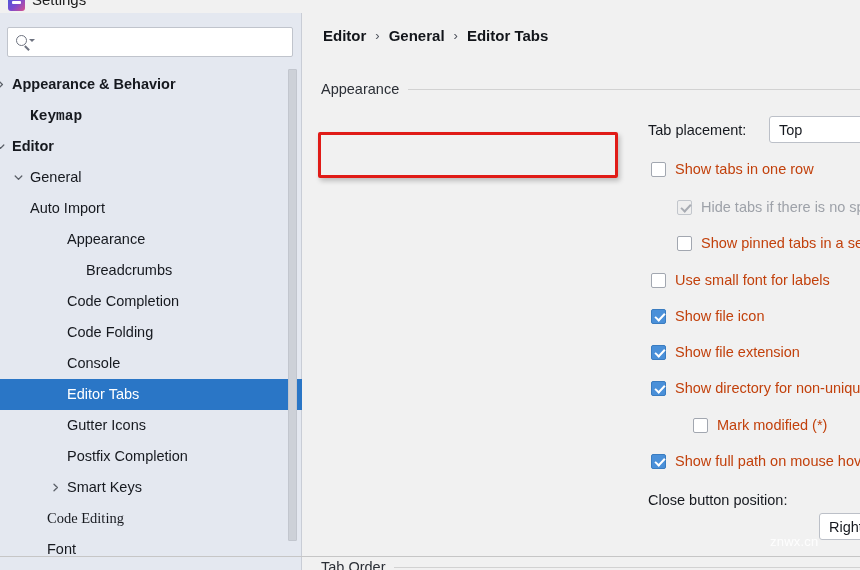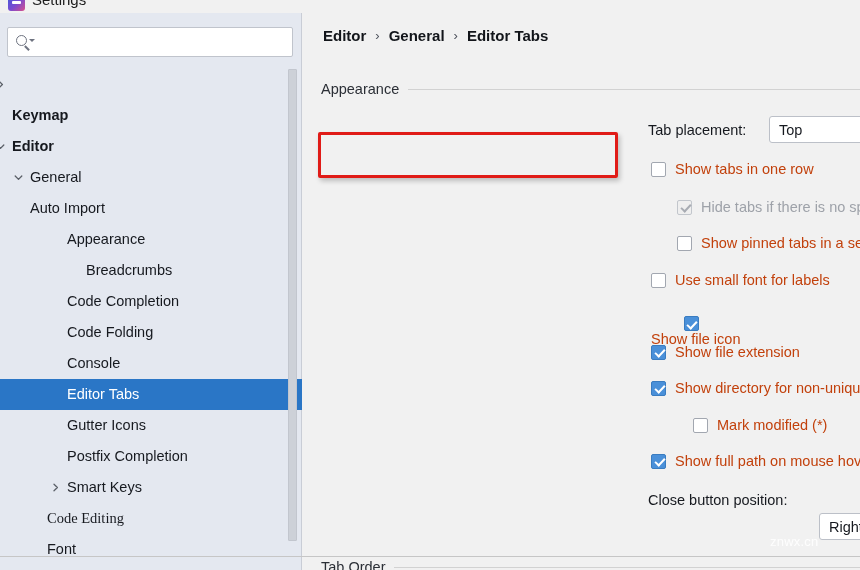--- a/index.html
+++ b/index.html
@@ -227,22 +227,22 @@
           <div class="caret"></div>
       </div>
       <input class="search-input" type="text" placeholder="" style="">
     </div>
 
     <div class="tree" id="tree">
         <div class="tree-row bold"><span class="chev" style="left: -8px;">
             <svg width="11" height="11" viewBox="0 0 11 11">
               <path d="M4 2.2 L7.4 5.5 L4 8.8" fill="none" stroke="#5b6068" stroke-width="1.3" stroke-linecap="round" stroke-linejoin="round"></path>
             </svg>
-          </span></div>
-        <div class="tree-row bold"><span class="tlabel" style="margin-left: 12px;">Keymap</span></div>
+          </span><span class="tlabel" style="margin-left: 12px;">Appearance &amp; Behavior</span></div>
+        <div class="tree-row bold"><span class="tlabel" style="margin-left: 30px; font-family: Liberation Mono, monospace;">Keymap</span></div>
         <div class="tree-row bold"><span class="chev" style="left: -8px;">
             <svg width="11" height="11" viewBox="0 0 11 11">
               <path d="M2.2 4 L5.5 7.4 L8.8 4" fill="none" stroke="#5b6068" stroke-width="1.3" stroke-linecap="round" stroke-linejoin="round"></path>
             </svg>
           </span><span class="tlabel" style="margin-left: 12px;">Editor</span></div>
         <div class="tree-row"><span class="chev" style="left: 10px;">
             <svg width="11" height="11" viewBox="0 0 11 11">
               <path d="M2.2 4 L5.5 7.4 L8.8 4" fill="none" stroke="#5b6068" stroke-width="1.3" stroke-linecap="round" stroke-linejoin="round"></path>
             </svg>
           </span><span class="tlabel" style="margin-left: 30px;">General</span></div>
@@ -298,21 +298,21 @@
           <span class="cblabel">Hide tabs if there is no space</span>
         </div>
         <div class="cbrow" style="left: 374px; top: 222px;">
           <span class="cb"></span>
           <span class="cblabel">Show pinned tabs in a separate row</span>
         </div>
         <div class="cbrow" style="left: 348px; top: 259px;">
           <span class="cb"></span>
           <span class="cblabel">Use small font for labels</span>
         </div>
-        <div class="cbrow" style="left: 348px; top: 303px; flex-direction: column;">
+        <div class="cbrow" style="left: 348px; top: 295px;">
           <span class="cb checked"></span>
           <span class="cblabel">Show file icon</span>
         </div>
         <div class="cbrow" style="left: 348px; top: 331px;">
           <span class="cb checked"></span>
           <span class="cblabel">Show file extension</span>
         </div>
         <div class="cbrow" style="left: 348px; top: 367px;">
           <span class="cb checked"></span>
           <span class="cblabel">Show directory for non-unique file names</span>

